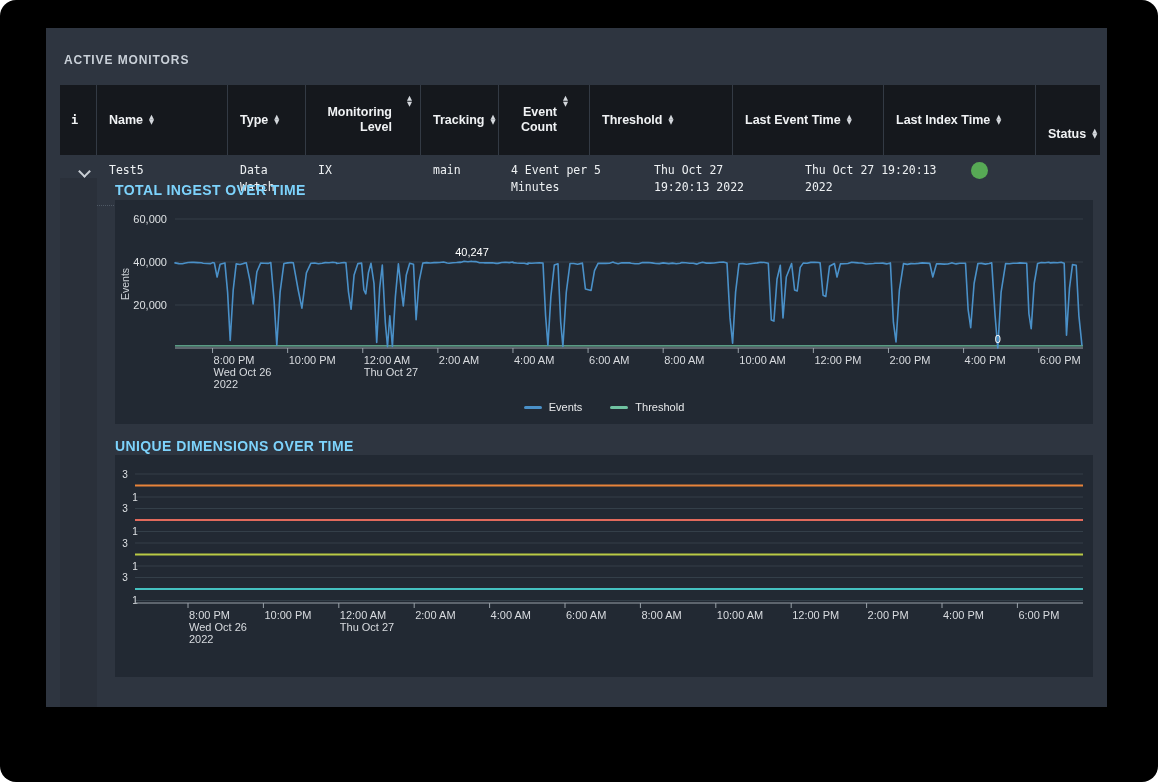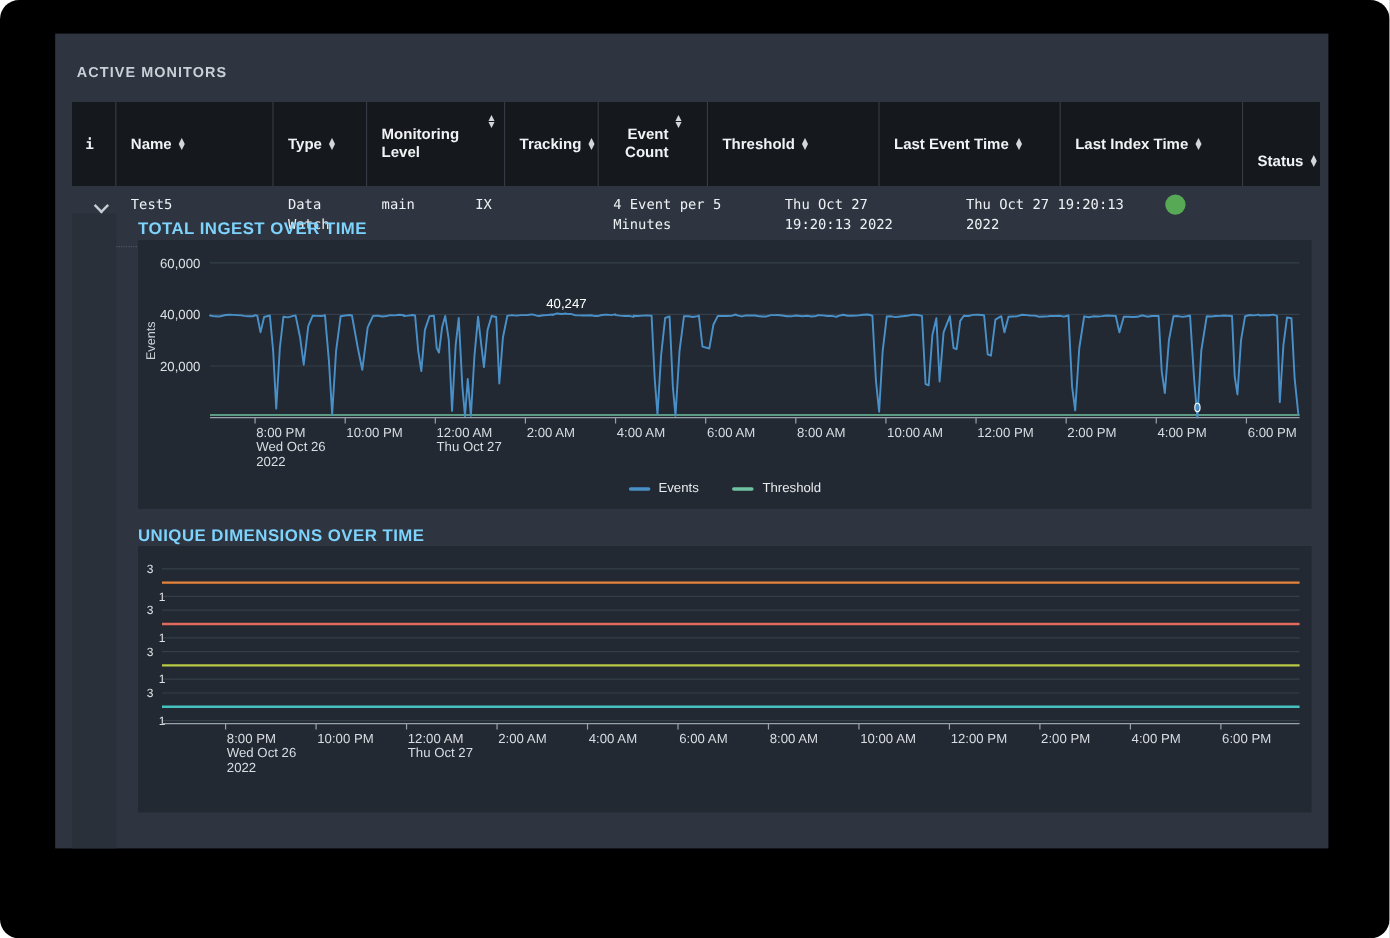--- a/index.html
+++ b/index.html
@@ -14,21 +14,21 @@
   .monitors-table{position:absolute;left:14px;top:57px;width:1040px;}
   .thead{display:flex;background:#15181d;color:#f0f2f4;font-size:12.5px;font-weight:700;line-height:15px;}
   .th{display:flex;align-items:center;padding:6px 8px 6px 12px;border-right:1px solid #333a44;
       box-sizing:border-box;min-height:42px;}
   .th:last-child{border-right:none;margin-top:28px;}
   .c0{width:37px}.c1{width:131px}.c2{width:78px}.c3{width:115px}.c4{width:78px}
   .c5{width:91px}.c6{width:143px}.c7{width:151px}.c8{width:152px}.c9{width:64px}
   .th-info{padding-left:11px;font-family:"DejaVu Sans Mono","Liberation Mono",monospace;font-size:12px;}
   .th .th-label{white-space:nowrap;}
   .th-ml{justify-content:space-between;}
-  .th-ml .th-label{white-space:normal;width:74px;}
+  .th-ml .th-label{white-space:normal;width:74px;text-align:right;}
   .th-ml .sort-icon{align-self:flex-start;margin-top:5px;}
   .th-ec{justify-content:flex-end;padding-right:21px;}
   .th-ec .th-label{white-space:normal;width:44px;text-align:right;}
   .th-ec .sort-icon{align-self:flex-start;margin-top:5px;}
   .sort-icon{display:inline-flex;flex-direction:column;align-items:center;margin-left:6px;
              font-family:"DejaVu Sans",sans-serif;font-size:6.5px;line-height:5.5px;color:#d3d7dc;}
   .sort-icon i{font-style:normal;}
 
   .trow{display:flex;min-height:51px;color:#eef1f3;
         font-family:"DejaVu Sans Mono","Liberation Mono",monospace;font-size:11.5px;line-height:17px;}
@@ -140,22 +140,22 @@
             </span>
         </div>
       </div>
 
       <div class="trow">
         <div class="td td-info c0">
           <span class="chevron"></span>
         </div>
         <div class="td c1">Test5</div>
         <div class="td c2">Data Watch</div>
+        <div class="td c3">IX</div>
         <div class="td c4">main</div>
-        <div class="td c3">IX</div>
         <div class="td c6">4 Event per 5 Minutes</div>
         <div class="td c7">Thu Oct 27 19:20:13 2022</div>
         <div class="td c8">Thu Oct 27 19:20:13 2022</div>
         <div class="td td-status c9">
           <span class="status-dot" style="background: rgb(87, 169, 85);"></span>
         </div>
       </div>
     </div>
 
     <div class="chart-title t1">TOTAL INGEST OVER TIME</div>

